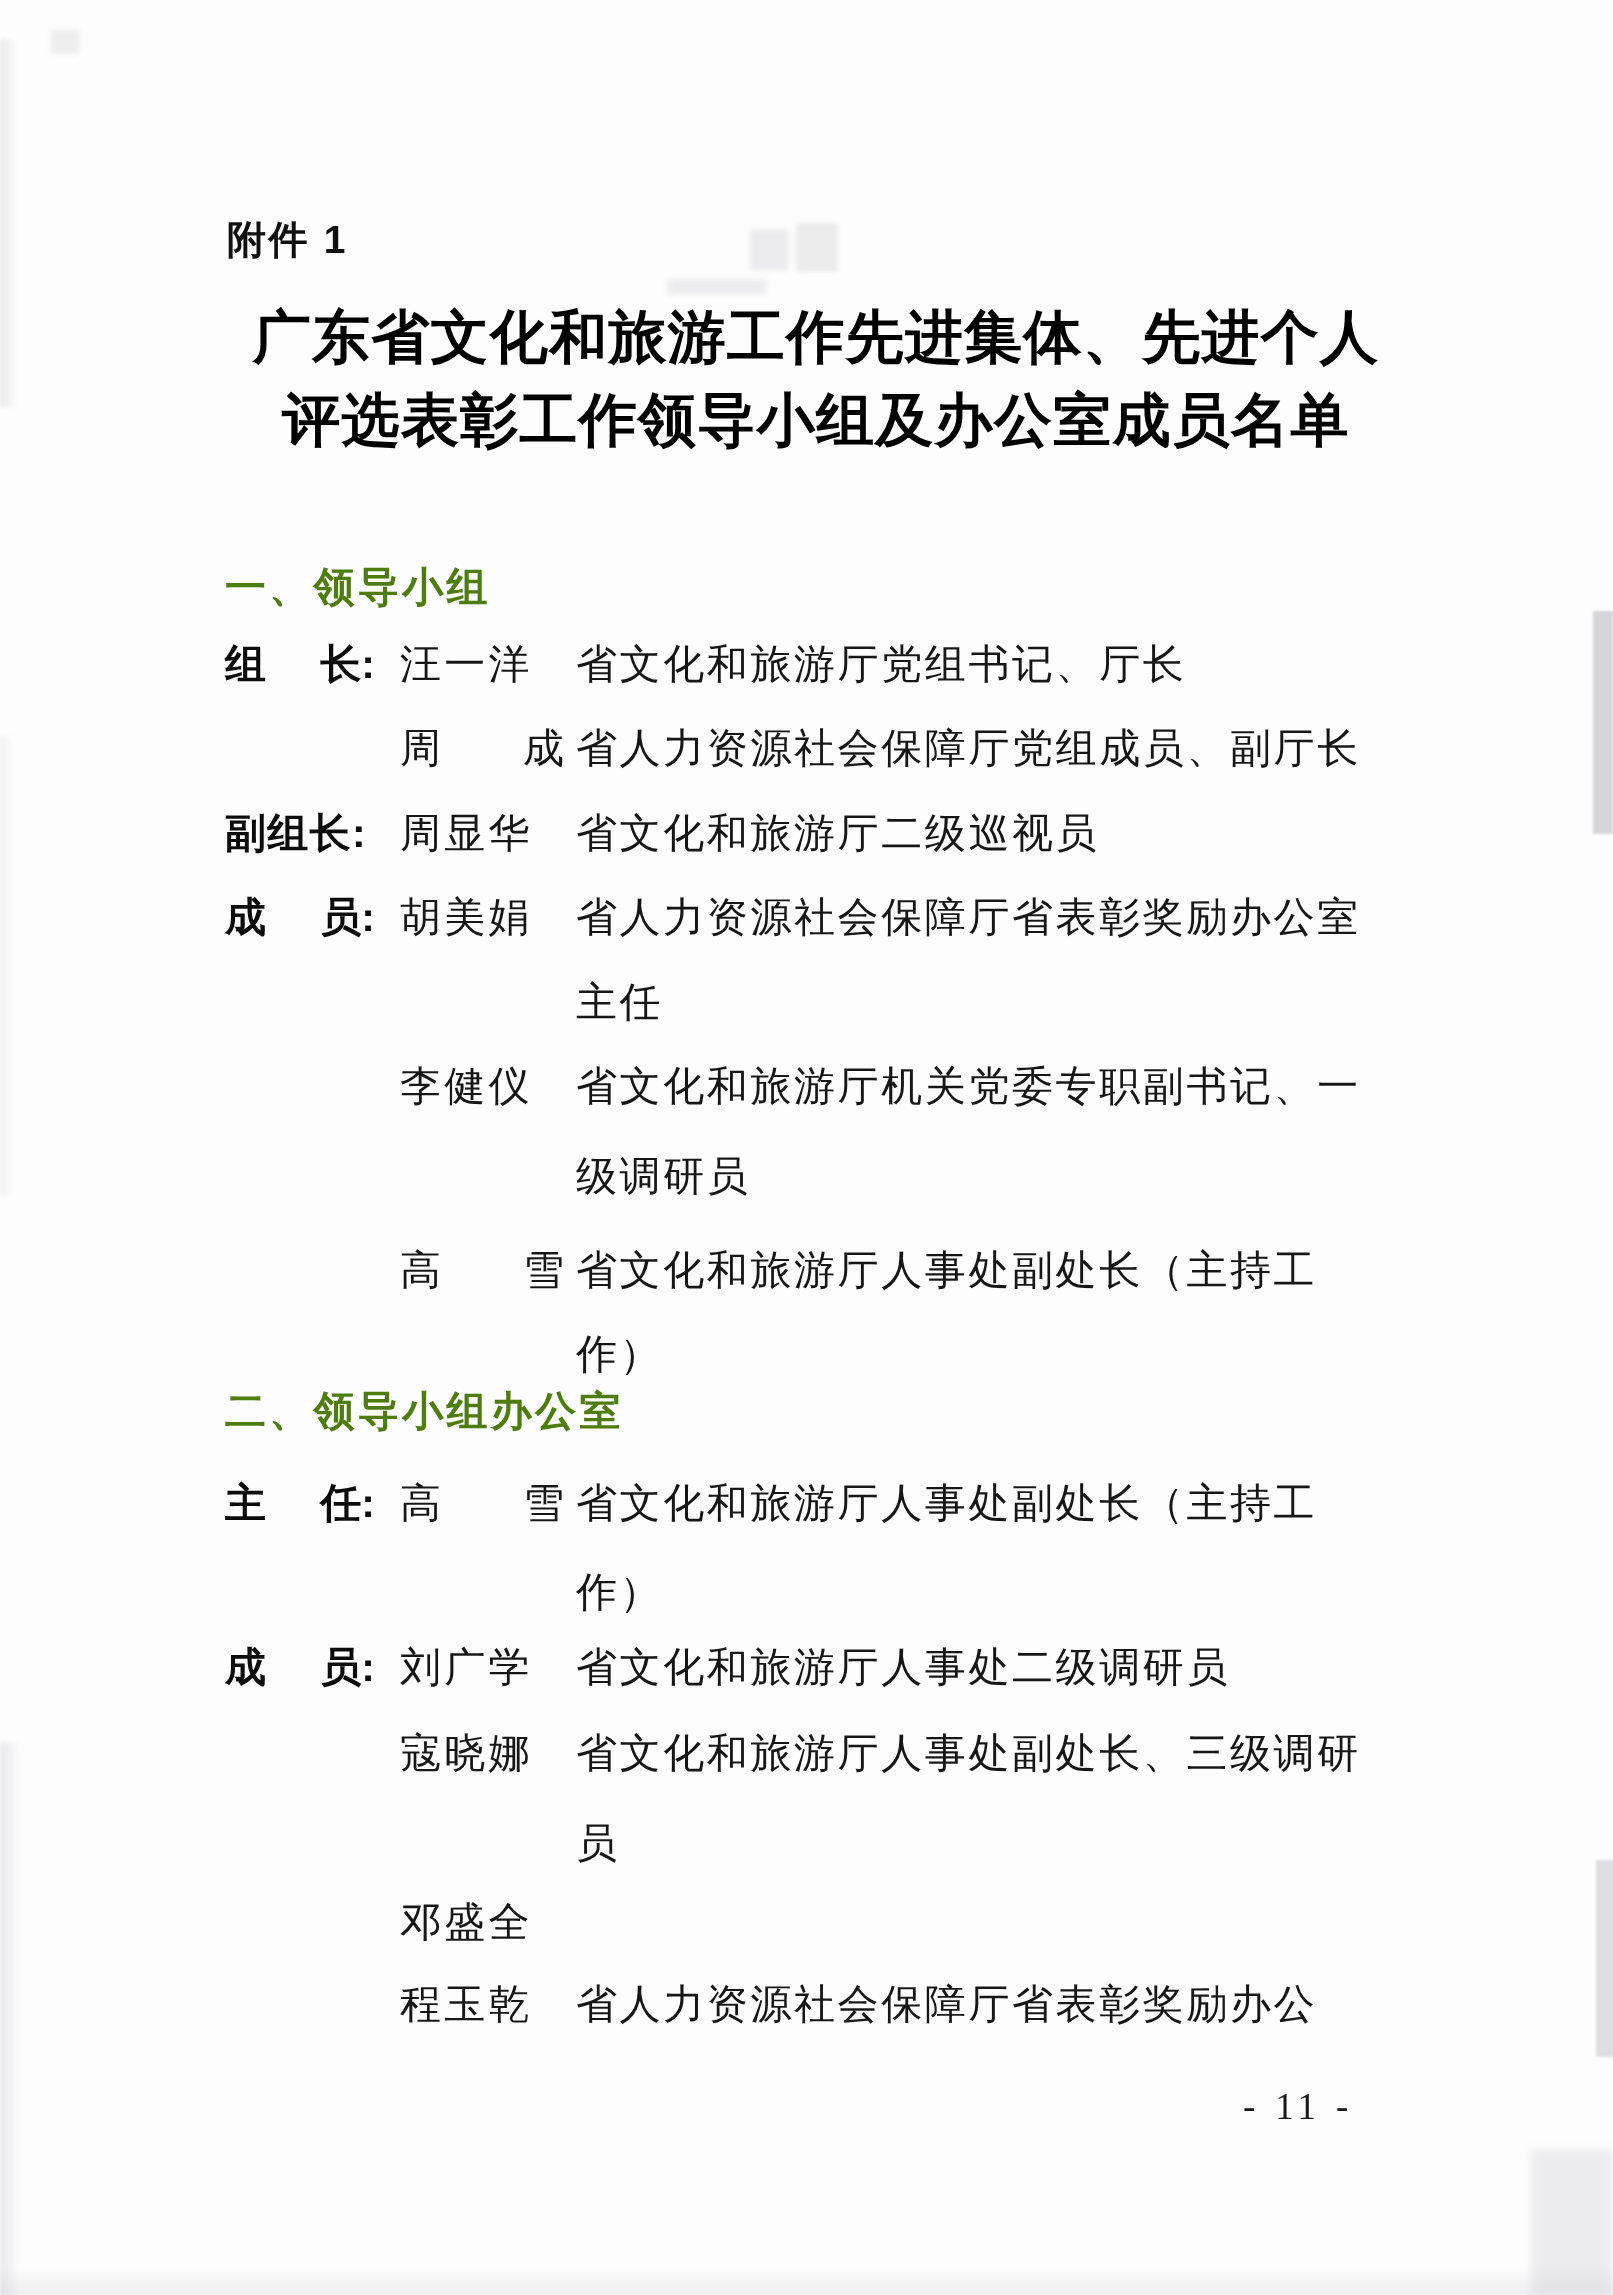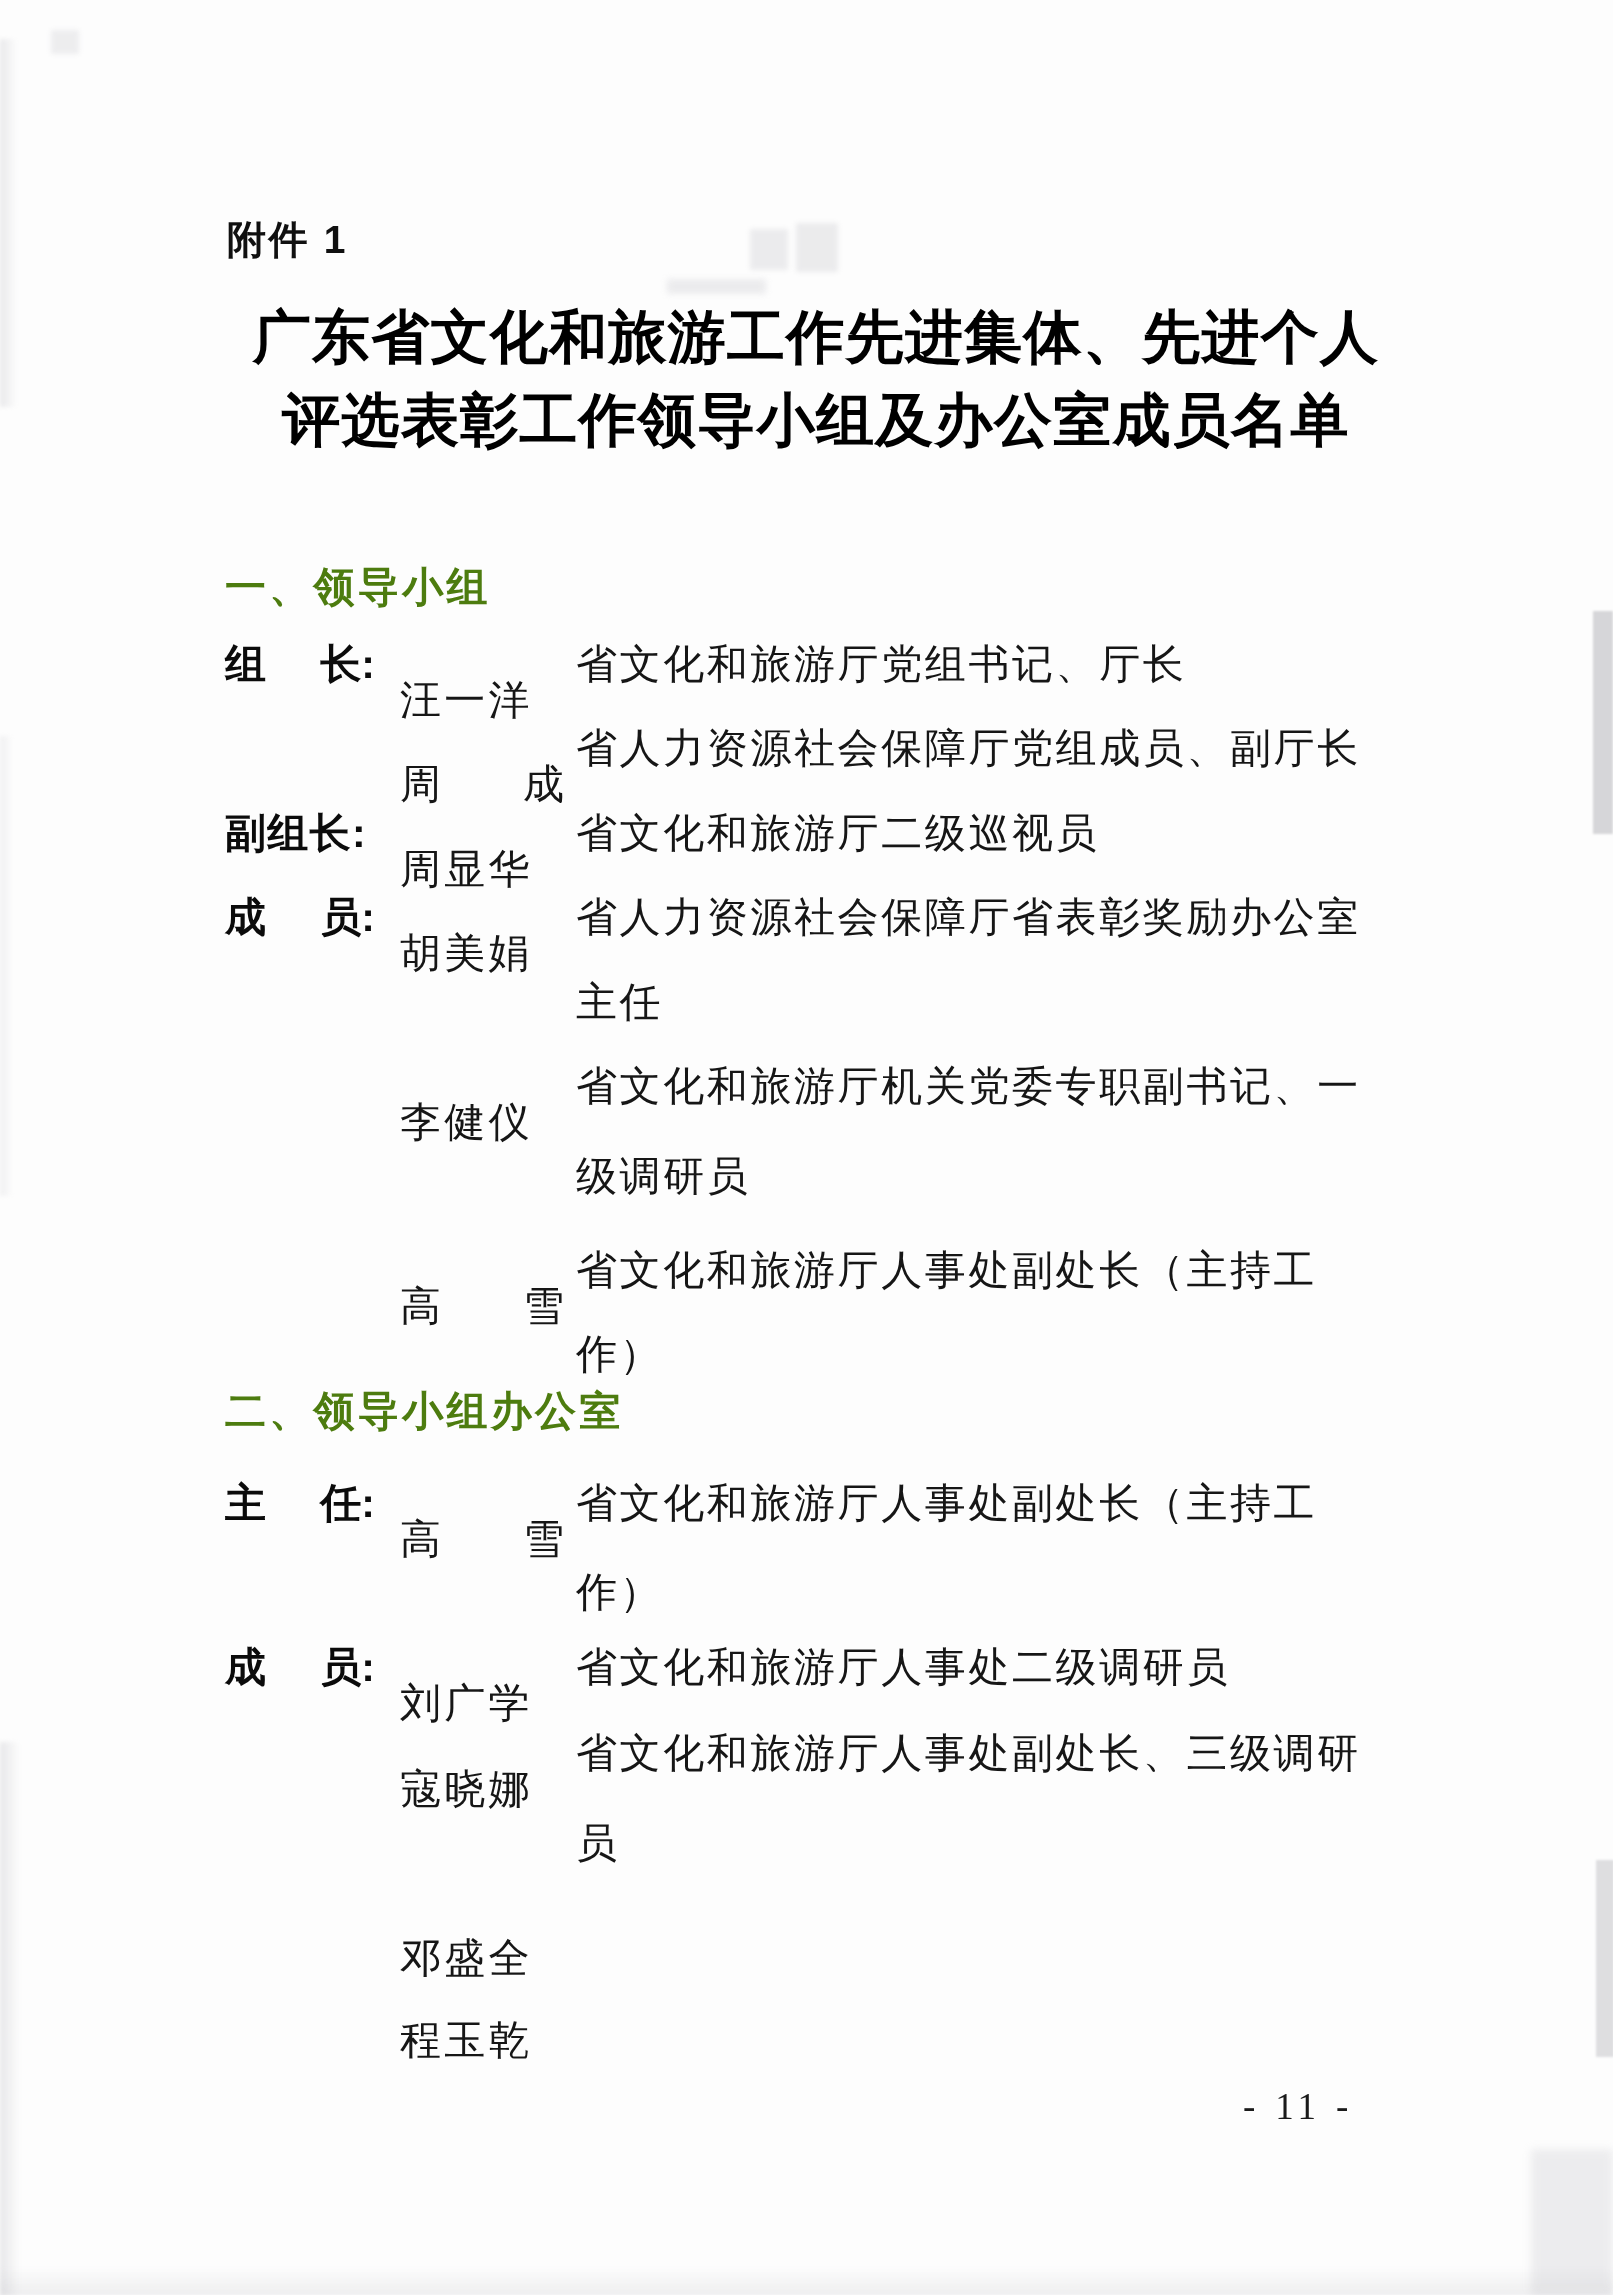--- a/index.html
+++ b/index.html
@@ -35,21 +35,21 @@
   .line { position:absolute; left:0; width:100%; height:47px; font-size:41px; line-height:47px; }
   .lab {
     position:absolute; left:225px; top:0; width:150px;
     display:flex; justify-content:space-between;
     font-family:"Liberation Sans","DejaVu Sans",sans-serif;
     font-weight:bold; color:#0b0b0b; white-space:nowrap;
   }
   .lab.nat { width:auto; display:block; letter-spacing:1.3px; }
   .nam {
     position:absolute; left:400px; top:0; width:164px;
-    display:flex; justify-content:space-between; white-space:nowrap; color:#161616;margin-top:36px;
+    display:flex; justify-content:space-between; white-space:nowrap; color:#161616;
   }
   .nam.nat { width:auto; display:block; letter-spacing:3.3px; }
   .des { position:absolute; left:576px; top:0; letter-spacing:2.6px; white-space:nowrap; color:#161616; }
   .pageno {
     position:absolute; left:1243px; top:2085px;
     font-size:37px; letter-spacing:5.3px; color:#1a1a1a; white-space:nowrap;
   }
 </style>
 </head>
 <body>
@@ -169,18 +169,19 @@
   <div class="line" style="top:1820px">
     <span class="des">员</span>
   </div>
 
   <div class="line" style="top:1899px">
     <span class="nam nat">邓盛全</span>
   </div>
 
   <div class="line" style="top:1981px">
     <span class="nam nat">程玉乾</span>
+    <span class="des">省人力资源社会保障厅省表彰奖励办公</span>
   </div>
 
   <div class="pageno">- 11 -</div>
 
 </div>
 
 
 </body></html>

